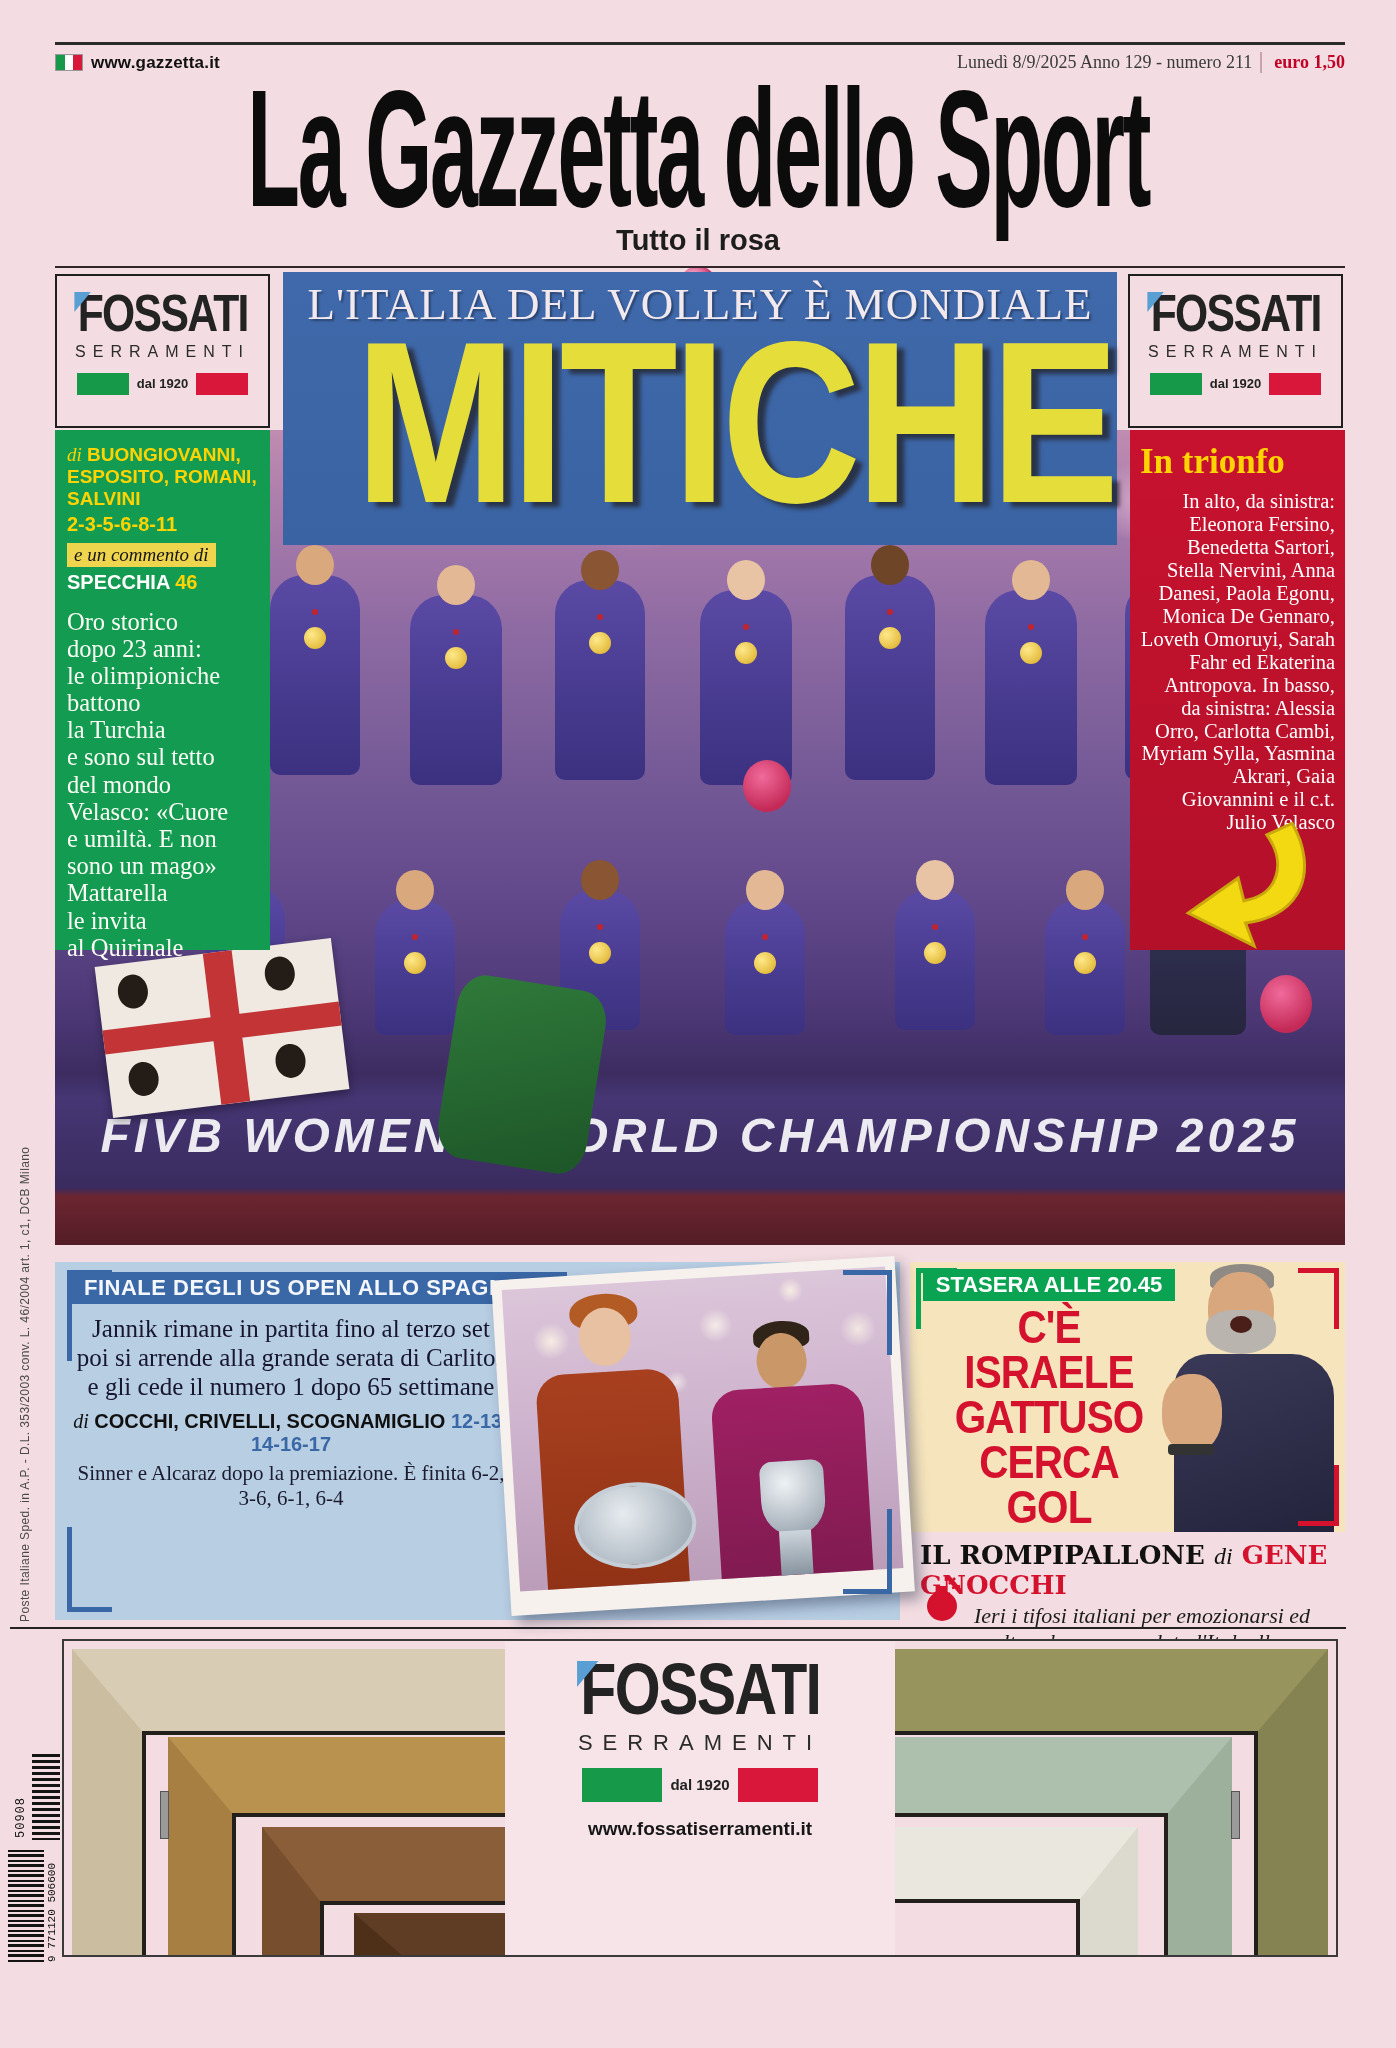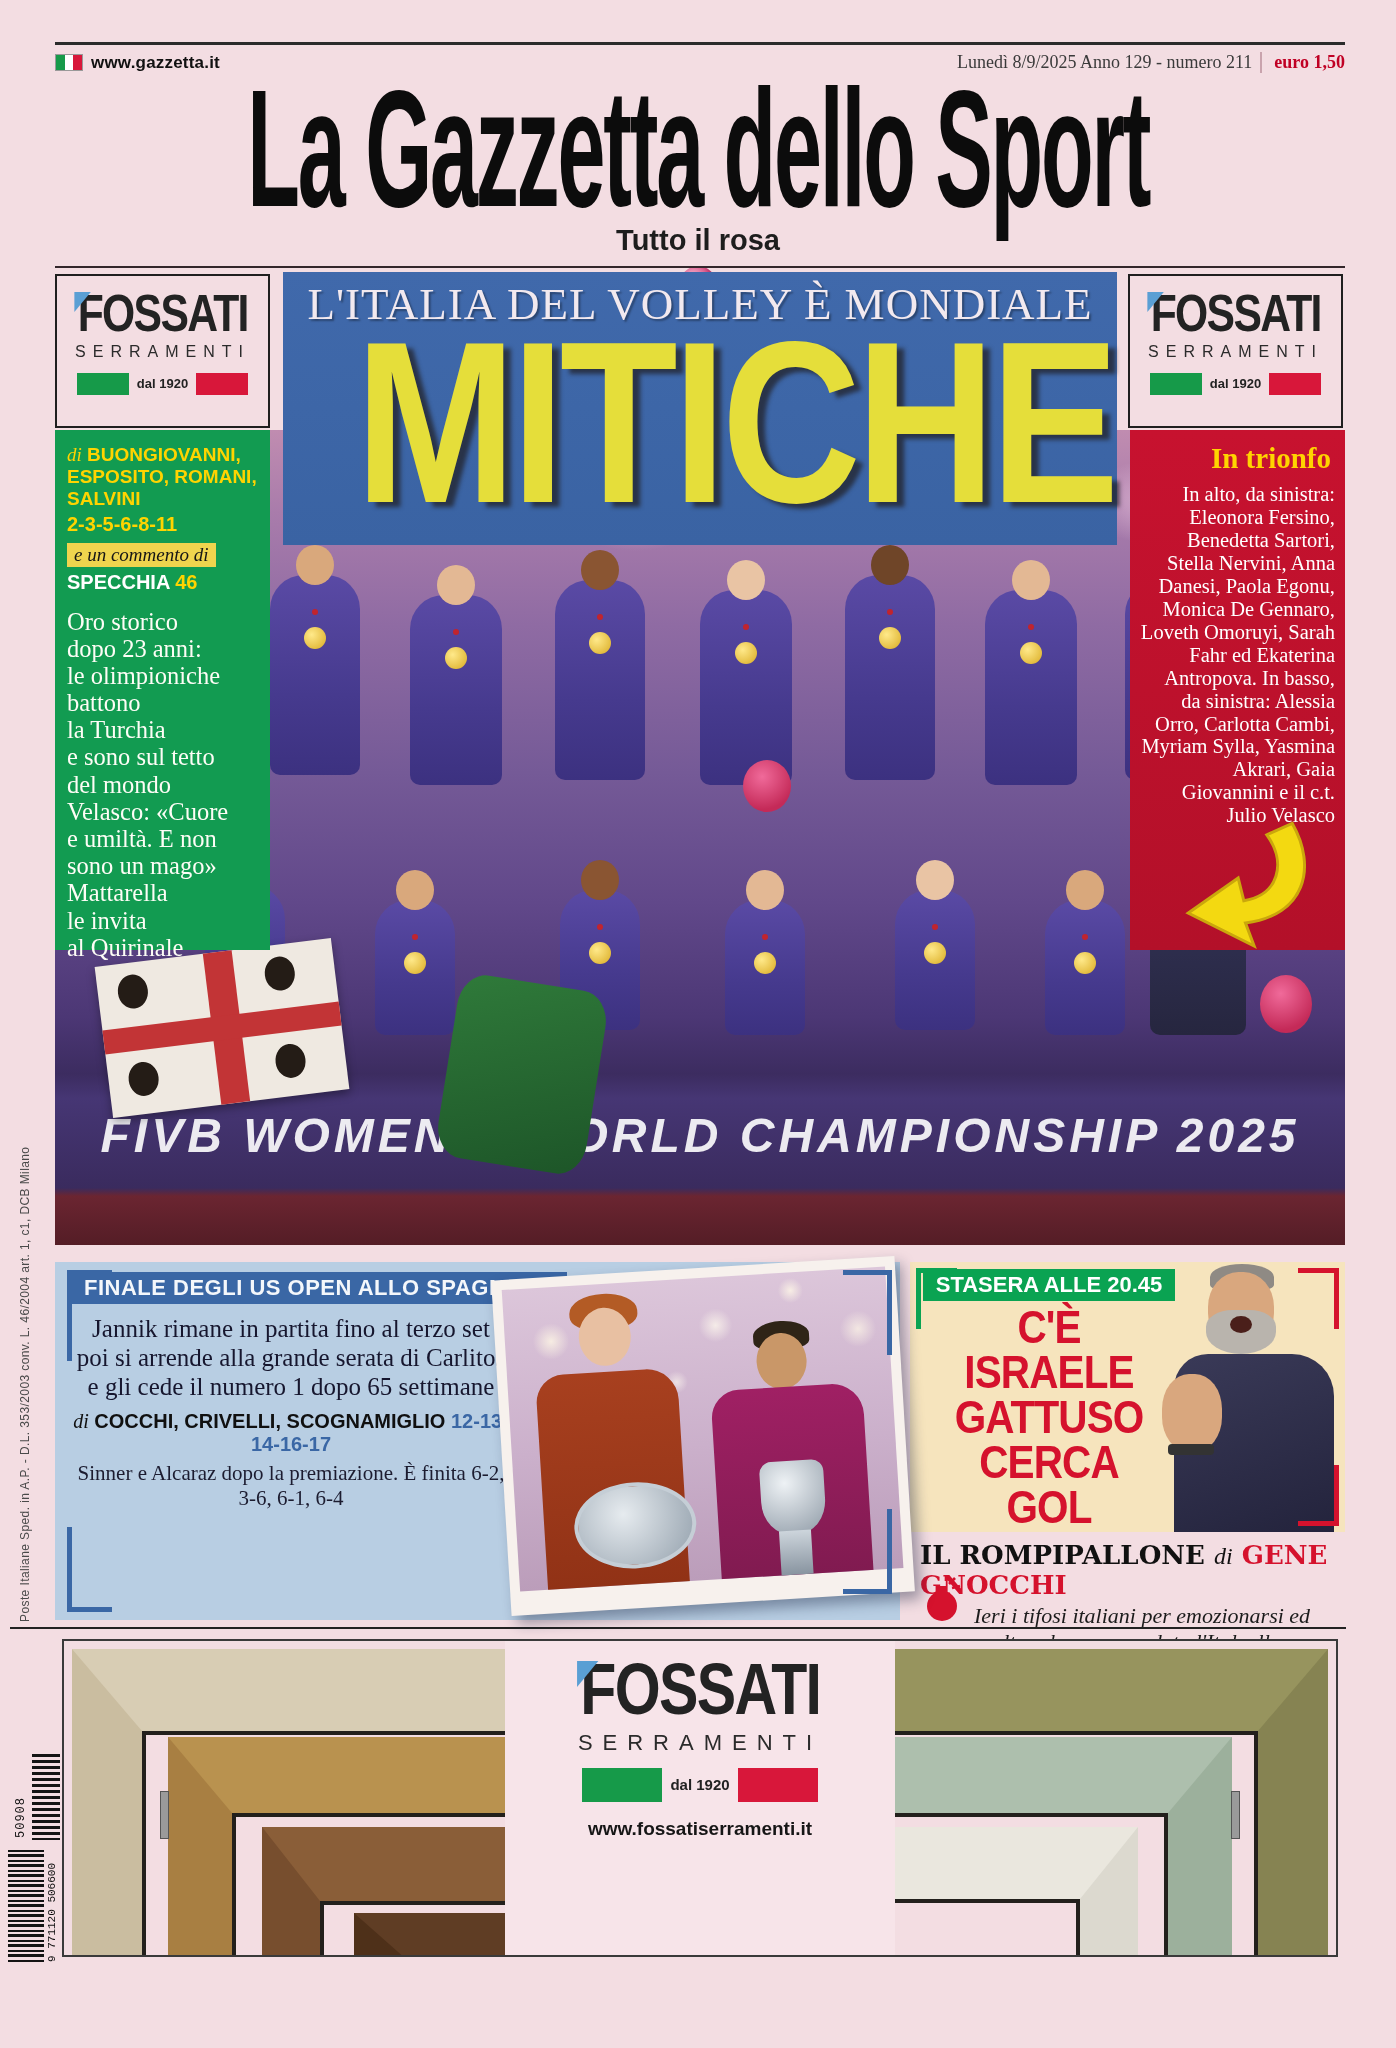--- a/index.html
+++ b/index.html
@@ -63,21 +63,21 @@
   .green-panel{position:absolute;left:55px;top:430px;width:215px;height:520px;z-index:2;background:#129b51;box-sizing:border-box;padding:14px 12px;}
   .gp-byline{font-size:19px;font-weight:bold;color:#ffd400;line-height:1.15;}
   .gp-byline .di{font-family:"Liberation Serif",serif;font-style:italic;font-weight:normal;}
   .gp-pages{font-size:20px;font-weight:bold;color:#ffd400;margin-top:3px;}
   .gp-chip{display:inline-block;background:#efd44e;color:#151515;font-family:"Liberation Serif",serif;font-style:italic;font-size:19px;padding:1px 7px;margin-top:7px;}
   .gp-specchia{font-size:20px;font-weight:bold;color:#fff;margin-top:4px;}
   .gp-specchia b{color:#ffd400;}
   .gp-summary{margin-top:14px;font-family:"Liberation Serif",serif;font-size:24.5px;line-height:1.11;color:#fdfdf6;}
 
   .red-panel{position:absolute;left:1130px;top:430px;width:215px;height:520px;z-index:2;background:linear-gradient(#c7122f,#b31029);box-sizing:border-box;padding:12px 10px;}
-  .rp-title{text-align:right;font-family:"Liberation Serif",serif;font-weight:bold;font-size:29px;color:#ffd400;padding-right:4px;}
+  .rp-title{font-family:"Liberation Serif",serif;font-weight:bold;font-size:35px;color:#ffd400;padding-right:4px;}
   .rp-caption{margin-top:8px;text-align:right;font-family:"Liberation Serif",serif;font-size:20.5px;line-height:1.12;color:#fff;}
   .rp-arrow{position:absolute;left:28px;top:382px;transform:rotate(6deg);}
 
   .preline{white-space:pre-line;}
 
   
   .sinner-panel{position:absolute;left:55px;top:1262px;width:845px;height:358px;background:#b8cee3;z-index:2;}
   .bracket{position:absolute;z-index:5;}
   .sp-col{position:absolute;left:16px;top:6px;width:440px;text-align:center;}
   .sp-kicker{display:inline-block;background:#3a67a5;color:#f4f7fb;font-weight:bold;font-size:22px;letter-spacing:.5px;padding:3px 13px;margin-top:4px;white-space:nowrap;}

